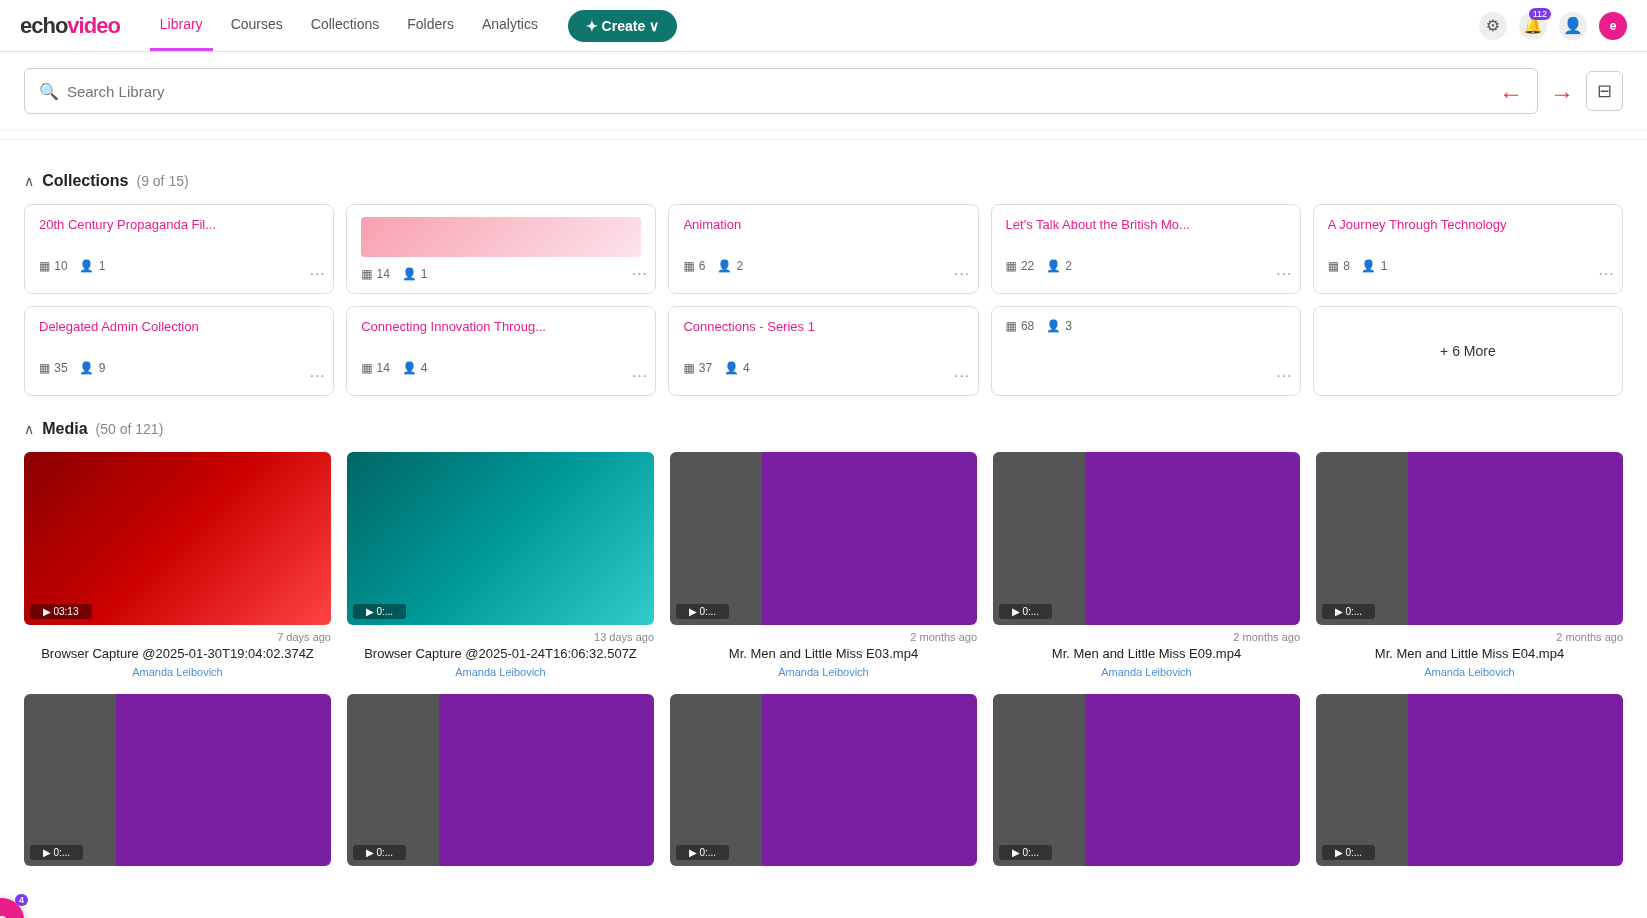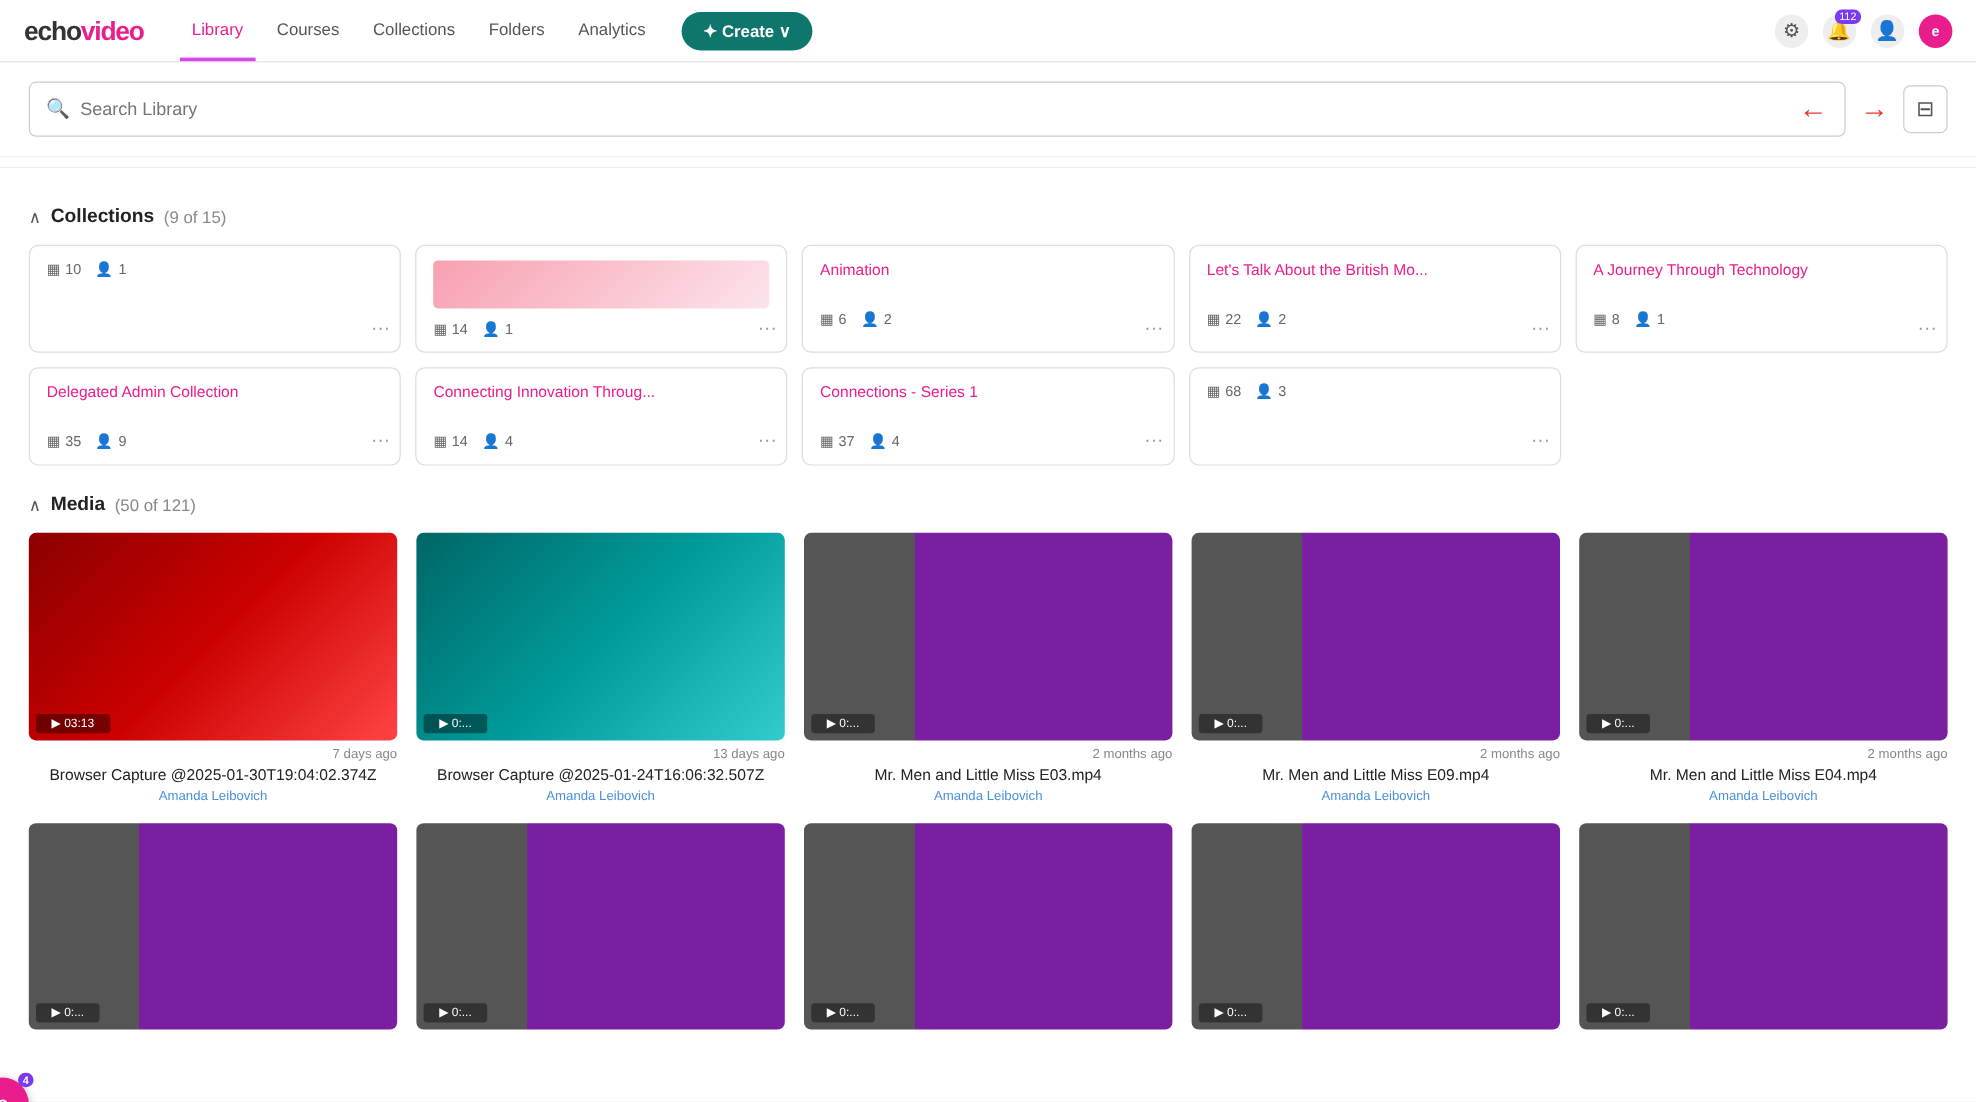--- a/index.html
+++ b/index.html
@@ -319,20 +319,21 @@
 
       <div class="section-header">
         <span class="section-toggle">∧</span>
         <span class="section-title">Collections</span>
         <span class="section-count">(9 of 15)</span>
       </div>
 
       <div class="collections-grid">
 
         <div class="collection-card">
+          <div class="collection-name">20th Century Propaganda Fil...</div>
           <div class="collection-stats">
             <span class="stat-item">
               <span>▦</span> 10
             </span>
             <span class="stat-item">
               <span>👤</span> 1
             </span>
             <button class="more-btn">···</button>
           </div>
         </div>
@@ -433,20 +434,23 @@
             <span class="stat-item">
               <span>▦</span> 68
             </span>
             <span class="stat-item">
               <span>👤</span> 3
             </span>
             <button class="more-btn">···</button>
           </div>
         </div>
 
+        <div class="more-card">
+          <span class="more-card-label">+ 6 More</span>
+        </div>
 
       </div>
 
       <div class="media-section">
         <div class="section-header">
           <span class="section-toggle">∧</span>
           <span class="section-title">Media</span>
           <span class="section-count">(50 of 121)</span>
         </div>
 

